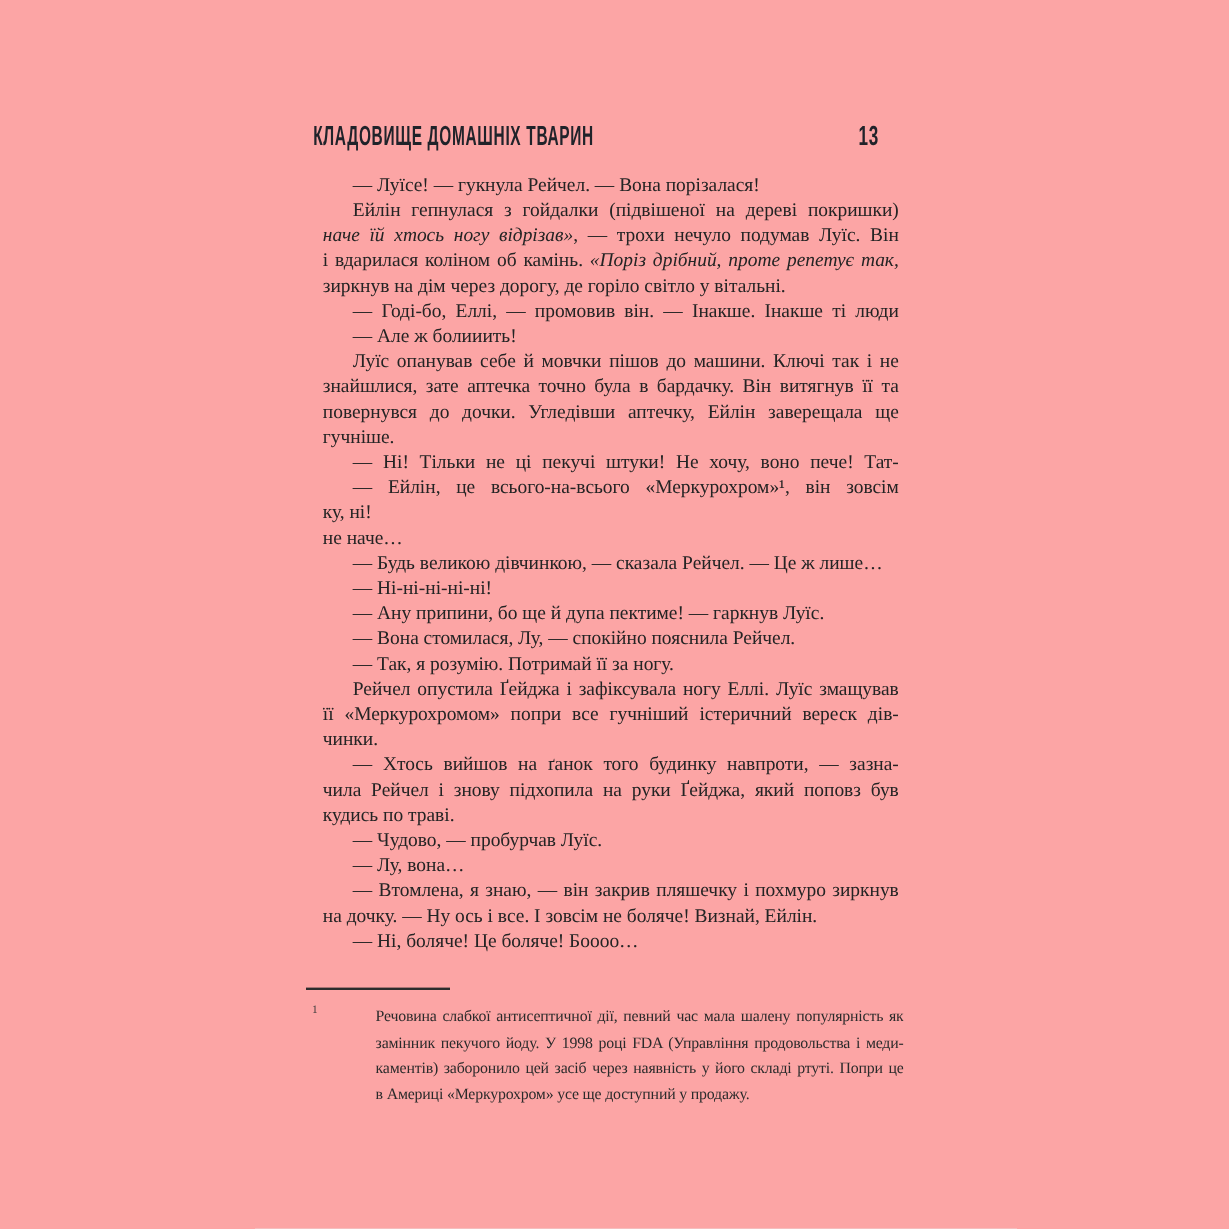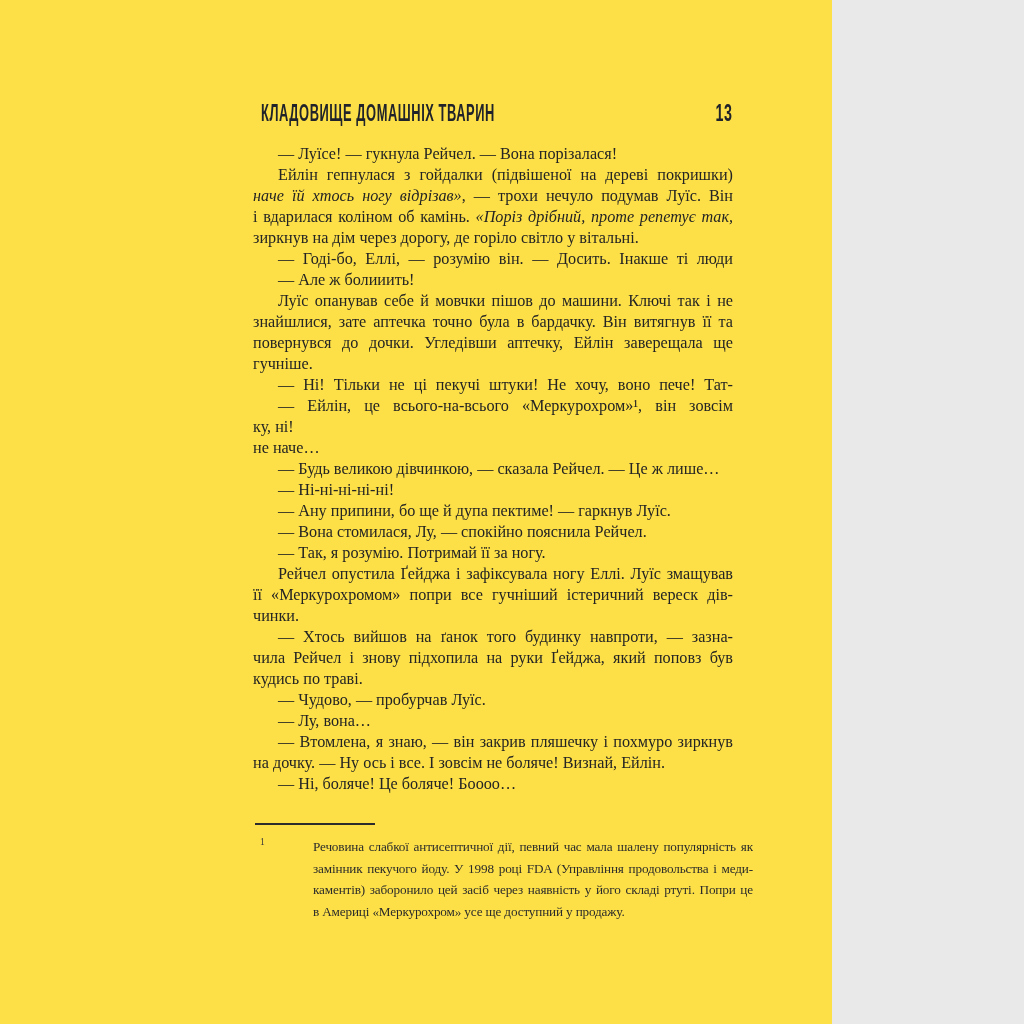--- a/index.html
+++ b/index.html
@@ -1,36 +1,36 @@
 <!DOCTYPE html>
 <html><head>
 <meta charset="utf-8">
 <style>
   html,body{margin:0;padding:0;background:#e9e9e9;}
   .page{
     position:relative;
-    width:832px;height:1024px;
-    background:#fde047;
+    width:1024px;height:1024px;
+    background:#fca5a5;
     overflow:hidden;
     font-family:"Liberation Serif","DejaVu Serif",serif;
     color:#242424;
   }
   .content{position:absolute;left:253px;top:0;width:480px;}
   
   .running-header{
     position:absolute;left:0;top:102px;width:100%;
     display:flex;justify-content:space-between;align-items:flex-start;
     font-family:"Liberation Sans","DejaVu Sans",sans-serif;
     font-weight:700;font-size:23px;line-height:23px;
     color:#20232a;white-space:nowrap;
   }
   .head-title{display:inline-block;transform:scaleX(0.56);transform-origin:0 50%;letter-spacing:1px;margin-left:8px;}
   .page-num{display:inline-block;transform:scaleX(0.62);transform-origin:100% 50%;letter-spacing:1px;}
   
-  .body-text{position:absolute;left:0;top:144px;width:480px;font-size:16.2px;}
+  .body-text{position:absolute;left:16px;top:144px;width:480px;font-size:16.2px;}
   .bline{
     height:21px;line-height:21px;
     text-align:justify;text-align-last:justify;
     overflow:hidden;white-space:normal;
   }
   .bline.indent{text-indent:25px;}
   .bline.plast{text-align-last:left;}
   .it{font-style:italic;}
   
   .footnote-sep{
@@ -63,21 +63,21 @@
       <span class="head-title">КЛАДОВИЩЕ ДОМАШНІХ ТВАРИН</span>
       <span class="page-num">13</span>
     </div>
 
     <div class="body-text">
         <div class="bline indent plast"><span>— Луїсе! — гукнула Рейчел. — Вона порізалася!</span></div>
         <div class="bline indent"><span>Ейлін гепнулася з гойдалки (підвішеної на дереві покришки)</span></div>
         <div class="bline"><span class="it">наче їй хтось ногу відрізав»</span><span>, — трохи нечуло подумав Луїс. Він</span></div>
         <div class="bline"><span>і вдарилася коліном об камінь. </span><span class="it">«Поріз дрібний, проте репетує так,</span></div>
         <div class="bline plast"><span>зиркнув на дім через дорогу, де горіло світло у вітальні.</span></div>
-        <div class="bline indent"><span>— Годі-бо, Еллі, — розумію він. — Досить. Інакше ті люди</span></div>
+        <div class="bline indent"><span>— Годі-бо, Еллі, — промовив він. — Інакше. Інакше ті люди</span></div>
         <div class="bline indent plast"><span>— Але ж болииить!</span></div>
         <div class="bline indent"><span>Луїс опанував себе й мовчки пішов до машини. Ключі так і не</span></div>
         <div class="bline"><span>знайшлися, зате аптечка точно була в бардачку. Він витягнув її та</span></div>
         <div class="bline"><span>повернувся до дочки. Угледівши аптечку, Ейлін заверещала ще</span></div>
         <div class="bline plast"><span>гучніше.</span></div>
         <div class="bline indent"><span>— Ні! Тільки не ці пекучі штуки! Не хочу, воно пече! Тат-</span></div>
         <div class="bline indent"><span>— Ейлін, це всього-на-всього «Меркурохром»¹, він зовсім</span></div>
         <div class="bline plast"><span>ку, ні!</span></div>
         <div class="bline plast"><span>не наче…</span></div>
         <div class="bline indent plast"><span>— Будь великою дівчинкою, — сказала Рейчел. — Це ж лише…</span></div>

